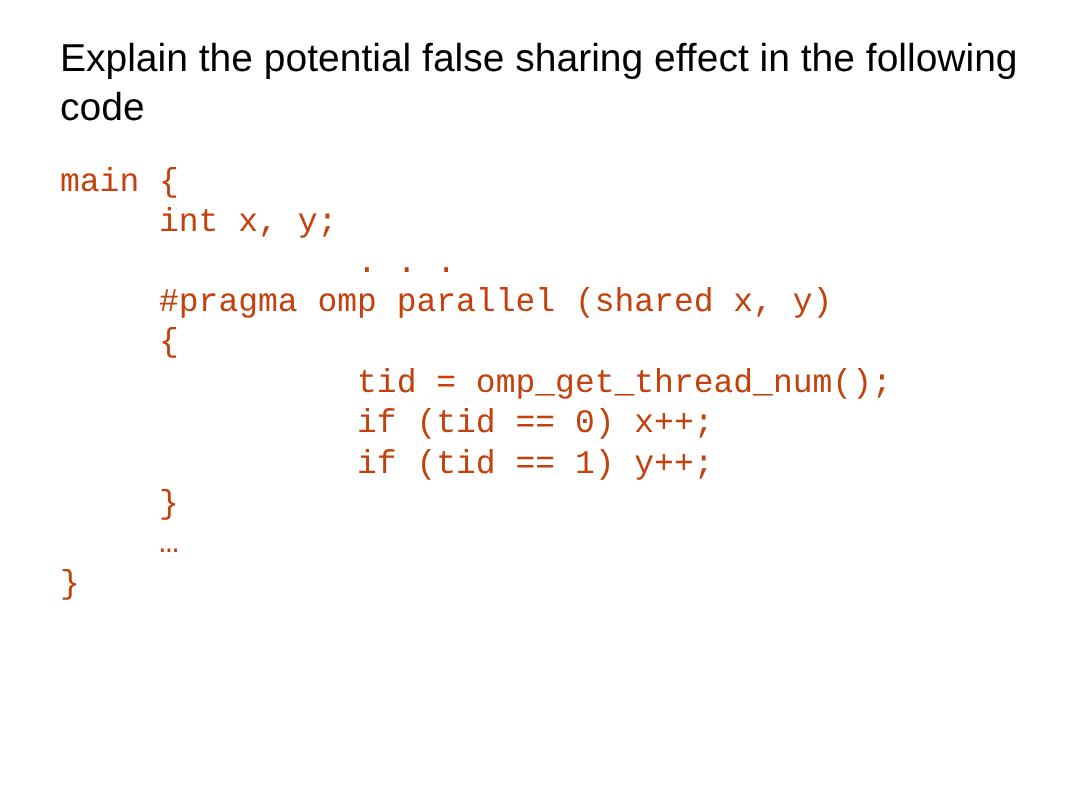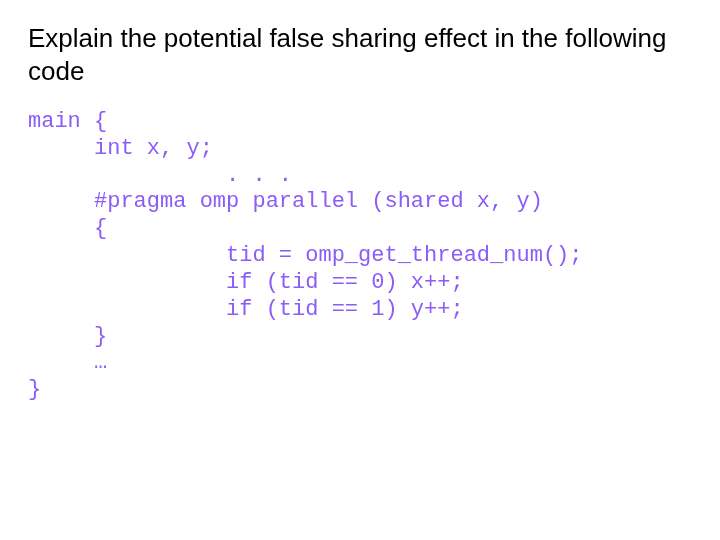--- a/index.html
+++ b/index.html
@@ -5,36 +5,36 @@
   html, body {
     margin: 0;
     padding: 0;
     width: 720px;
     height: 540px;
     background: #ffffff;
     font-family: Arial, Helvetica, sans-serif;
     color: #000000;
   }
   .page {
-    padding: 22px 28px 0 28px;
+    padding: 22px 28px 0 40px;
     box-sizing: border-box;
     width: 720px;
     height: 540px;
   }
   .prompt {
     font-size: 26px;
     line-height: 1.25;
     margin-bottom: 22px;
     font-weight: 400;
   }
   .codeblock {
     font-family: "Courier New", Courier, monospace;
     font-size: 22px;
     line-height: 1.22;
-    color: #8b5cf6;
+    color: #c2410c;
     white-space: pre;
     margin-bottom: 22px;
   }
   .question {
     font-size: 26px;
     line-height: 1.25;
     font-weight: 400;
   }
 </style>
 </head>

